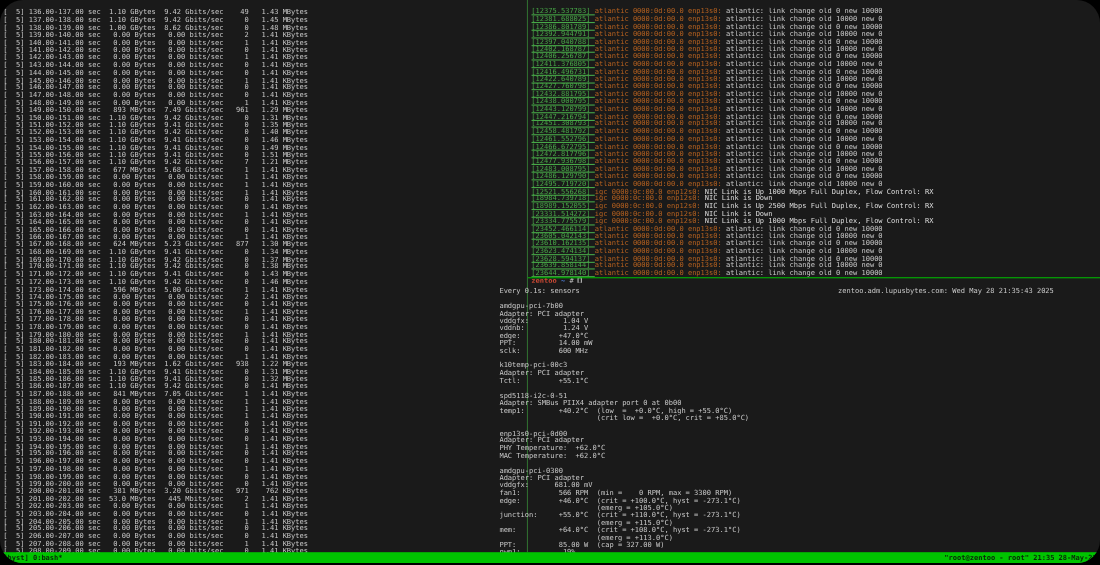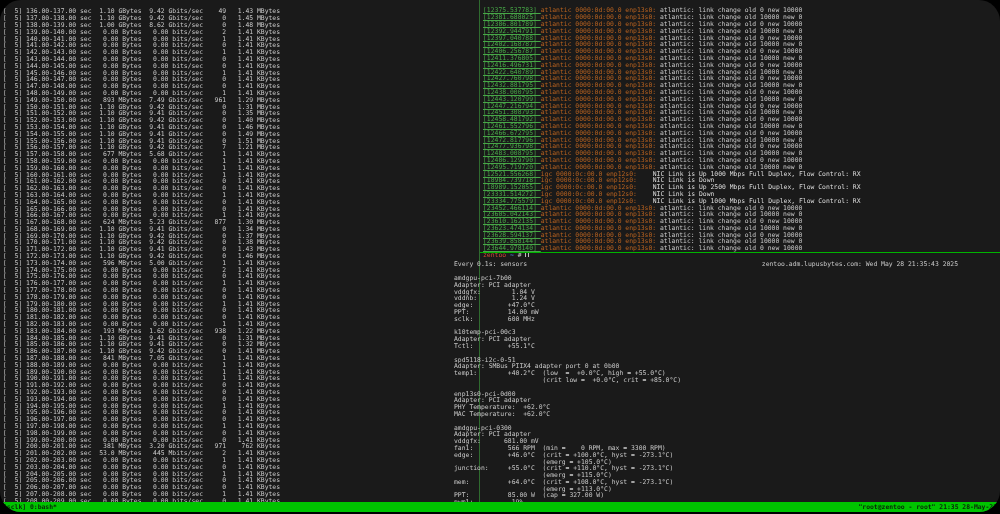--- a/index.html
+++ b/index.html
@@ -17,34 +17,34 @@
   .vborder { position:absolute; left:479px; top:0; width:1px; height:502px; background:var(--border-dim,#2f6b2f); }
   .hborder { position:absolute; left:480px; top:252px; width:520px; height:1px; background:var(--border-active,#00b400); }
   .statusbar {
     position:absolute; left:0; top:502px; width:1000px; height:10px;
     background:var(--status-bg,#00c400); color:var(--status-fg,#082808);
     display:flex; justify-content:space-between; align-items:center;
     padding:0 3px; box-sizing:border-box; font-weight:bold;
   }
   .g { color:var(--green,#47a747);text-decoration:underline; }
   .o { color:var(--orange,#b8621f); }
-  .r { color:var(--red,#d04a35); font-weight:normal; }
+  .r { color:var(--red,#d04a35); font-weight:bold; }
   .bl { color:var(--blue,#4f7fd9); font-weight:bold; }
-  .wh { color:#dedede;margin-left:12px; }
+  .wh { color:#dedede; }
   .cursor {
     display:inline-block; width:4px; height:6px;
     border:1px solid #bdbdbd; box-sizing:border-box; vertical-align:-1px;
   }
 </style>
 </head>
 <body>
 
 <div class="screen" style="--bg: #1a1a1a; --fg: #c9c9c9; --green: #47a747; --orange: #b8621f; --red: #d04a35; --blue: #4f7fd9; --status-bg: #00c400; --status-fg: #082808; --border-dim: #2f6b2f; --border-active: #00b400;">
   <pre class="pane" id="pane-iperf"><div>[  5] 136.00-137.00 sec  1.10 GBytes  9.42 Gbits/sec    49   1.43 MBytes</div><div>[  5] 137.00-138.00 sec  1.10 GBytes  9.42 Gbits/sec     0   1.45 MBytes</div><div>[  5] 138.00-139.00 sec  1.00 GBytes  8.62 Gbits/sec     0   1.48 MBytes</div><div>[  5] 139.00-140.00 sec   0.00 Bytes   0.00 bits/sec     2   1.41 KBytes</div><div>[  5] 140.00-141.00 sec   0.00 Bytes   0.00 bits/sec     1   1.41 KBytes</div><div>[  5] 141.00-142.00 sec   0.00 Bytes   0.00 bits/sec     0   1.41 KBytes</div><div>[  5] 142.00-143.00 sec   0.00 Bytes   0.00 bits/sec     1   1.41 KBytes</div><div>[  5] 143.00-144.00 sec   0.00 Bytes   0.00 bits/sec     0   1.41 KBytes</div><div>[  5] 144.00-145.00 sec   0.00 Bytes   0.00 bits/sec     0   1.41 KBytes</div><div>[  5] 145.00-146.00 sec   0.00 Bytes   0.00 bits/sec     1   1.41 KBytes</div><div>[  5] 146.00-147.00 sec   0.00 Bytes   0.00 bits/sec     0   1.41 KBytes</div><div>[  5] 147.00-148.00 sec   0.00 Bytes   0.00 bits/sec     0   1.41 KBytes</div><div>[  5] 148.00-149.00 sec   0.00 Bytes   0.00 bits/sec     1   1.41 KBytes</div><div>[  5] 149.00-150.00 sec   893 MBytes  7.49 Gbits/sec   961   1.29 MBytes</div><div>[  5] 150.00-151.00 sec  1.10 GBytes  9.42 Gbits/sec     0   1.31 MBytes</div><div>[  5] 151.00-152.00 sec  1.10 GBytes  9.41 Gbits/sec     0   1.35 MBytes</div><div>[  5] 152.00-153.00 sec  1.10 GBytes  9.42 Gbits/sec     0   1.40 MBytes</div><div>[  5] 153.00-154.00 sec  1.10 GBytes  9.41 Gbits/sec     0   1.46 MBytes</div><div>[  5] 154.00-155.00 sec  1.10 GBytes  9.41 Gbits/sec     0   1.49 MBytes</div><div>[  5] 155.00-156.00 sec  1.10 GBytes  9.41 Gbits/sec     0   1.51 MBytes</div><div>[  5] 156.00-157.00 sec  1.10 GBytes  9.42 Gbits/sec     7   1.21 MBytes</div><div>[  5] 157.00-158.00 sec   677 MBytes  5.68 Gbits/sec     1   1.41 KBytes</div><div>[  5] 158.00-159.00 sec   0.00 Bytes   0.00 bits/sec     1   1.41 KBytes</div><div>[  5] 159.00-160.00 sec   0.00 Bytes   0.00 bits/sec     1   1.41 KBytes</div><div>[  5] 160.00-161.00 sec   0.00 Bytes   0.00 bits/sec     1   1.41 KBytes</div><div>[  5] 161.00-162.00 sec   0.00 Bytes   0.00 bits/sec     0   1.41 KBytes</div><div>[  5] 162.00-163.00 sec   0.00 Bytes   0.00 bits/sec     0   1.41 KBytes</div><div>[  5] 163.00-164.00 sec   0.00 Bytes   0.00 bits/sec     1   1.41 KBytes</div><div>[  5] 164.00-165.00 sec   0.00 Bytes   0.00 bits/sec     0   1.41 KBytes</div><div>[  5] 165.00-166.00 sec   0.00 Bytes   0.00 bits/sec     0   1.41 KBytes</div><div>[  5] 166.00-167.00 sec   0.00 Bytes   0.00 bits/sec     1   1.41 KBytes</div><div>[  5] 167.00-168.00 sec   624 MBytes  5.23 Gbits/sec   877   1.30 MBytes</div><div>[  5] 168.00-169.00 sec  1.10 GBytes  9.41 Gbits/sec     0   1.34 MBytes</div><div>[  5] 169.00-170.00 sec  1.10 GBytes  9.42 Gbits/sec     0   1.37 MBytes</div><div>[  5] 170.00-171.00 sec  1.10 GBytes  9.42 Gbits/sec     0   1.38 MBytes</div><div>[  5] 171.00-172.00 sec  1.10 GBytes  9.41 Gbits/sec     0   1.43 MBytes</div><div>[  5] 172.00-173.00 sec  1.10 GBytes  9.42 Gbits/sec     0   1.46 MBytes</div><div>[  5] 173.00-174.00 sec   596 MBytes  5.00 Gbits/sec     1   1.41 KBytes</div><div>[  5] 174.00-175.00 sec   0.00 Bytes   0.00 bits/sec     2   1.41 KBytes</div><div>[  5] 175.00-176.00 sec   0.00 Bytes   0.00 bits/sec     0   1.41 KBytes</div><div>[  5] 176.00-177.00 sec   0.00 Bytes   0.00 bits/sec     1   1.41 KBytes</div><div>[  5] 177.00-178.00 sec   0.00 Bytes   0.00 bits/sec     0   1.41 KBytes</div><div>[  5] 178.00-179.00 sec   0.00 Bytes   0.00 bits/sec     0   1.41 KBytes</div><div>[  5] 179.00-180.00 sec   0.00 Bytes   0.00 bits/sec     1   1.41 KBytes</div><div>[  5] 180.00-181.00 sec   0.00 Bytes   0.00 bits/sec     0   1.41 KBytes</div><div>[  5] 181.00-182.00 sec   0.00 Bytes   0.00 bits/sec     0   1.41 KBytes</div><div>[  5] 182.00-183.00 sec   0.00 Bytes   0.00 bits/sec     1   1.41 KBytes</div><div>[  5] 183.00-184.00 sec   193 MBytes  1.62 Gbits/sec   938   1.22 MBytes</div><div>[  5] 184.00-185.00 sec  1.10 GBytes  9.41 Gbits/sec     0   1.31 MBytes</div><div>[  5] 185.00-186.00 sec  1.10 GBytes  9.41 Gbits/sec     0   1.32 MBytes</div><div>[  5] 186.00-187.00 sec  1.10 GBytes  9.42 Gbits/sec     0   1.41 MBytes</div><div>[  5] 187.00-188.00 sec   841 MBytes  7.05 Gbits/sec     1   1.41 KBytes</div><div>[  5] 188.00-189.00 sec   0.00 Bytes   0.00 bits/sec     1   1.41 KBytes</div><div>[  5] 189.00-190.00 sec   0.00 Bytes   0.00 bits/sec     1   1.41 KBytes</div><div>[  5] 190.00-191.00 sec   0.00 Bytes   0.00 bits/sec     1   1.41 KBytes</div><div>[  5] 191.00-192.00 sec   0.00 Bytes   0.00 bits/sec     0   1.41 KBytes</div><div>[  5] 192.00-193.00 sec   0.00 Bytes   0.00 bits/sec     0   1.41 KBytes</div><div>[  5] 193.00-194.00 sec   0.00 Bytes   0.00 bits/sec     0   1.41 KBytes</div><div>[  5] 194.00-195.00 sec   0.00 Bytes   0.00 bits/sec     1   1.41 KBytes</div><div>[  5] 195.00-196.00 sec   0.00 Bytes   0.00 bits/sec     0   1.41 KBytes</div><div>[  5] 196.00-197.00 sec   0.00 Bytes   0.00 bits/sec     0   1.41 KBytes</div><div>[  5] 197.00-198.00 sec   0.00 Bytes   0.00 bits/sec     1   1.41 KBytes</div><div>[  5] 198.00-199.00 sec   0.00 Bytes   0.00 bits/sec     0   1.41 KBytes</div><div>[  5] 199.00-200.00 sec   0.00 Bytes   0.00 bits/sec     0   1.41 KBytes</div><div>[  5] 200.00-201.00 sec   381 MBytes  3.20 Gbits/sec   971    762 KBytes</div><div>[  5] 201.00-202.00 sec  53.0 MBytes   445 Mbits/sec     2   1.41 KBytes</div><div>[  5] 202.00-203.00 sec   0.00 Bytes   0.00 bits/sec     1   1.41 KBytes</div><div>[  5] 203.00-204.00 sec   0.00 Bytes   0.00 bits/sec     0   1.41 KBytes</div><div>[  5] 204.00-205.00 sec   0.00 Bytes   0.00 bits/sec     1   1.41 KBytes</div><div>[  5] 205.00-206.00 sec   0.00 Bytes   0.00 bits/sec     0   1.41 KBytes</div><div>[  5] 206.00-207.00 sec   0.00 Bytes   0.00 bits/sec     0   1.41 KBytes</div><div>[  5] 207.00-208.00 sec   0.00 Bytes   0.00 bits/sec     1   1.41 KBytes</div><div>[  5] 208.00-209.00 sec   0.00 Bytes   0.00 bits/sec     0   1.41 KBytes</div></pre>
   <div class="vborder"></div>
   <pre class="pane" id="pane-dmesg"><div><span class="g">[12375.537783] </span><span class="o">atlantic 0000:0d:00.0 enp13s0: </span><span class="">atlantic: link change old 0 new 10000</span></div><div><span class="g">[12381.688025] </span><span class="o">atlantic 0000:0d:00.0 enp13s0: </span><span class="">atlantic: link change old 10000 new 0</span></div><div><span class="g">[12386.801789] </span><span class="o">atlantic 0000:0d:00.0 enp13s0: </span><span class="">atlantic: link change old 0 new 10000</span></div><div><span class="g">[12392.944791] </span><span class="o">atlantic 0000:0d:00.0 enp13s0: </span><span class="">atlantic: link change old 10000 new 0</span></div><div><span class="g">[12397.040788] </span><span class="o">atlantic 0000:0d:00.0 enp13s0: </span><span class="">atlantic: link change old 0 new 10000</span></div><div><span class="g">[12402.168787] </span><span class="o">atlantic 0000:0d:00.0 enp13s0: </span><span class="">atlantic: link change old 10000 new 0</span></div><div><span class="g">[12406.256787] </span><span class="o">atlantic 0000:0d:00.0 enp13s0: </span><span class="">atlantic: link change old 0 new 10000</span></div><div><span class="g">[12411.376805] </span><span class="o">atlantic 0000:0d:00.0 enp13s0: </span><span class="">atlantic: link change old 10000 new 0</span></div><div><span class="g">[12416.496731] </span><span class="o">atlantic 0000:0d:00.0 enp13s0: </span><span class="">atlantic: link change old 0 new 10000</span></div><div><span class="g">[12422.640789] </span><span class="o">atlantic 0000:0d:00.0 enp13s0: </span><span class="">atlantic: link change old 10000 new 0</span></div><div><span class="g">[12427.760798] </span><span class="o">atlantic 0000:0d:00.0 enp13s0: </span><span class="">atlantic: link change old 0 new 10000</span></div><div><span class="g">[12432.881795] </span><span class="o">atlantic 0000:0d:00.0 enp13s0: </span><span class="">atlantic: link change old 10000 new 0</span></div><div><span class="g">[12438.000795] </span><span class="o">atlantic 0000:0d:00.0 enp13s0: </span><span class="">atlantic: link change old 0 new 10000</span></div><div><span class="g">[12443.120799] </span><span class="o">atlantic 0000:0d:00.0 enp13s0: </span><span class="">atlantic: link change old 10000 new 0</span></div><div><span class="g">[12447.216794] </span><span class="o">atlantic 0000:0d:00.0 enp13s0: </span><span class="">atlantic: link change old 0 new 10000</span></div><div><span class="g">[12451.308793] </span><span class="o">atlantic 0000:0d:00.0 enp13s0: </span><span class="">atlantic: link change old 10000 new 0</span></div><div><span class="g">[12458.481792] </span><span class="o">atlantic 0000:0d:00.0 enp13s0: </span><span class="">atlantic: link change old 0 new 10000</span></div><div><span class="g">[12461.552796] </span><span class="o">atlantic 0000:0d:00.0 enp13s0: </span><span class="">atlantic: link change old 10000 new 0</span></div><div><span class="g">[12466.672795] </span><span class="o">atlantic 0000:0d:00.0 enp13s0: </span><span class="">atlantic: link change old 0 new 10000</span></div><div><span class="g">[12472.817796] </span><span class="o">atlantic 0000:0d:00.0 enp13s0: </span><span class="">atlantic: link change old 10000 new 0</span></div><div><span class="g">[12477.936798] </span><span class="o">atlantic 0000:0d:00.0 enp13s0: </span><span class="">atlantic: link change old 0 new 10000</span></div><div><span class="g">[12483.008795] </span><span class="o">atlantic 0000:0d:00.0 enp13s0: </span><span class="">atlantic: link change old 10000 new 0</span></div><div><span class="g">[12486.129790] </span><span class="o">atlantic 0000:0d:00.0 enp13s0: </span><span class="">atlantic: link change old 0 new 10000</span></div><div><span class="g">[12495.719720] </span><span class="o">atlantic 0000:0d:00.0 enp13s0: </span><span class="">atlantic: link change old 10000 new 0</span></div><div><span class="g">[12521.556268] </span><span class="o">igc 0000:0c:00.0 enp12s0: </span><span class="wh">NIC Link is Up 1000 Mbps Full Duplex, Flow Control: RX</span></div><div><span class="g">[18984.739718] </span><span class="o">igc 0000:0c:00.0 enp12s0: </span><span class="wh">NIC Link is Down</span></div><div><span class="g">[18989.152055] </span><span class="o">igc 0000:0c:00.0 enp12s0: </span><span class="wh">NIC Link is Up 2500 Mbps Full Duplex, Flow Control: RX</span></div><div><span class="g">[23331.514272] </span><span class="o">igc 0000:0c:00.0 enp12s0: </span><span class="wh">NIC Link is Down</span></div><div><span class="g">[23334.775579] </span><span class="o">igc 0000:0c:00.0 enp12s0: </span><span class="wh">NIC Link is Up 1000 Mbps Full Duplex, Flow Control: RX</span></div><div><span class="g">[23452.466114] </span><span class="o">atlantic 0000:0d:00.0 enp13s0: </span><span class="">atlantic: link change old 0 new 10000</span></div><div><span class="g">[23605.042143] </span><span class="o">atlantic 0000:0d:00.0 enp13s0: </span><span class="">atlantic: link change old 10000 new 0</span></div><div><span class="g">[23610.162135] </span><span class="o">atlantic 0000:0d:00.0 enp13s0: </span><span class="">atlantic: link change old 0 new 10000</span></div><div><span class="g">[23623.474134] </span><span class="o">atlantic 0000:0d:00.0 enp13s0: </span><span class="">atlantic: link change old 10000 new 0</span></div><div><span class="g">[23628.594137] </span><span class="o">atlantic 0000:0d:00.0 enp13s0: </span><span class="">atlantic: link change old 0 new 10000</span></div><div><span class="g">[23639.858144] </span><span class="o">atlantic 0000:0d:00.0 enp13s0: </span><span class="">atlantic: link change old 10000 new 0</span></div><div><span class="g">[23644.978140] </span><span class="o">atlantic 0000:0d:00.0 enp13s0: </span><span class="">atlantic: link change old 0 new 10000</span></div><div><span class="r">zentoo </span><span class="bl">~ </span><span># </span><span class="cursor"></span></div></pre>
   <div class="hborder"></div>
   <pre class="pane" id="pane-sensors"><div>Every 0.1s: sensors                                                             zentoo.adm.lupusbytes.com: Wed May 28 21:35:43 2025</div><div></div><div>amdgpu-pci-7b00</div><div>Adapter: PCI adapter</div><div>vddgfx:        1.04 V </div><div>vddnb:         1.24 V </div><div>edge:         +47.0°C </div><div>PPT:          14.00 mW </div><div>sclk:         600 MHz </div><div></div><div>k10temp-pci-00c3</div><div>Adapter: PCI adapter</div><div>Tctl:         +55.1°C </div><div></div><div>spd5118-i2c-0-51</div><div>Adapter: SMBus PIIX4 adapter port 0 at 0b00</div><div>temp1:        +40.2°C  (low  =  +0.0°C, high = +55.0°C)</div><div>                       (crit low =  +0.0°C, crit = +85.0°C)</div><div></div><div>enp13s0-pci-0d00</div><div>Adapter: PCI adapter</div><div>PHY Temperature:  +62.0°C </div><div>MAC Temperature:  +62.0°C </div><div></div><div>amdgpu-pci-0300</div><div>Adapter: PCI adapter</div><div>vddgfx:      681.00 mV </div><div>fan1:         566 RPM  (min =    0 RPM, max = 3300 RPM)</div><div>edge:         +46.0°C  (crit = +100.0°C, hyst = -273.1°C)</div><div>                       (emerg = +105.0°C)</div><div>junction:     +55.0°C  (crit = +110.0°C, hyst = -273.1°C)</div><div>                       (emerg = +115.0°C)</div><div>mem:          +64.0°C  (crit = +108.0°C, hyst = -273.1°C)</div><div>                       (emerg = +113.0°C)</div><div>PPT:          85.00 W  (cap = 327.00 W)</div><div>pwm1:          19%</div></pre>
   <div class="statusbar">
-    <span>[sclk] 0:bash*</span>
+    <span>[hyst] 0:bash*</span>
     <span>"root@zentoo - root" 21:35 28-May-25</span>
   </div>
 </div>
 
 </body></html>

